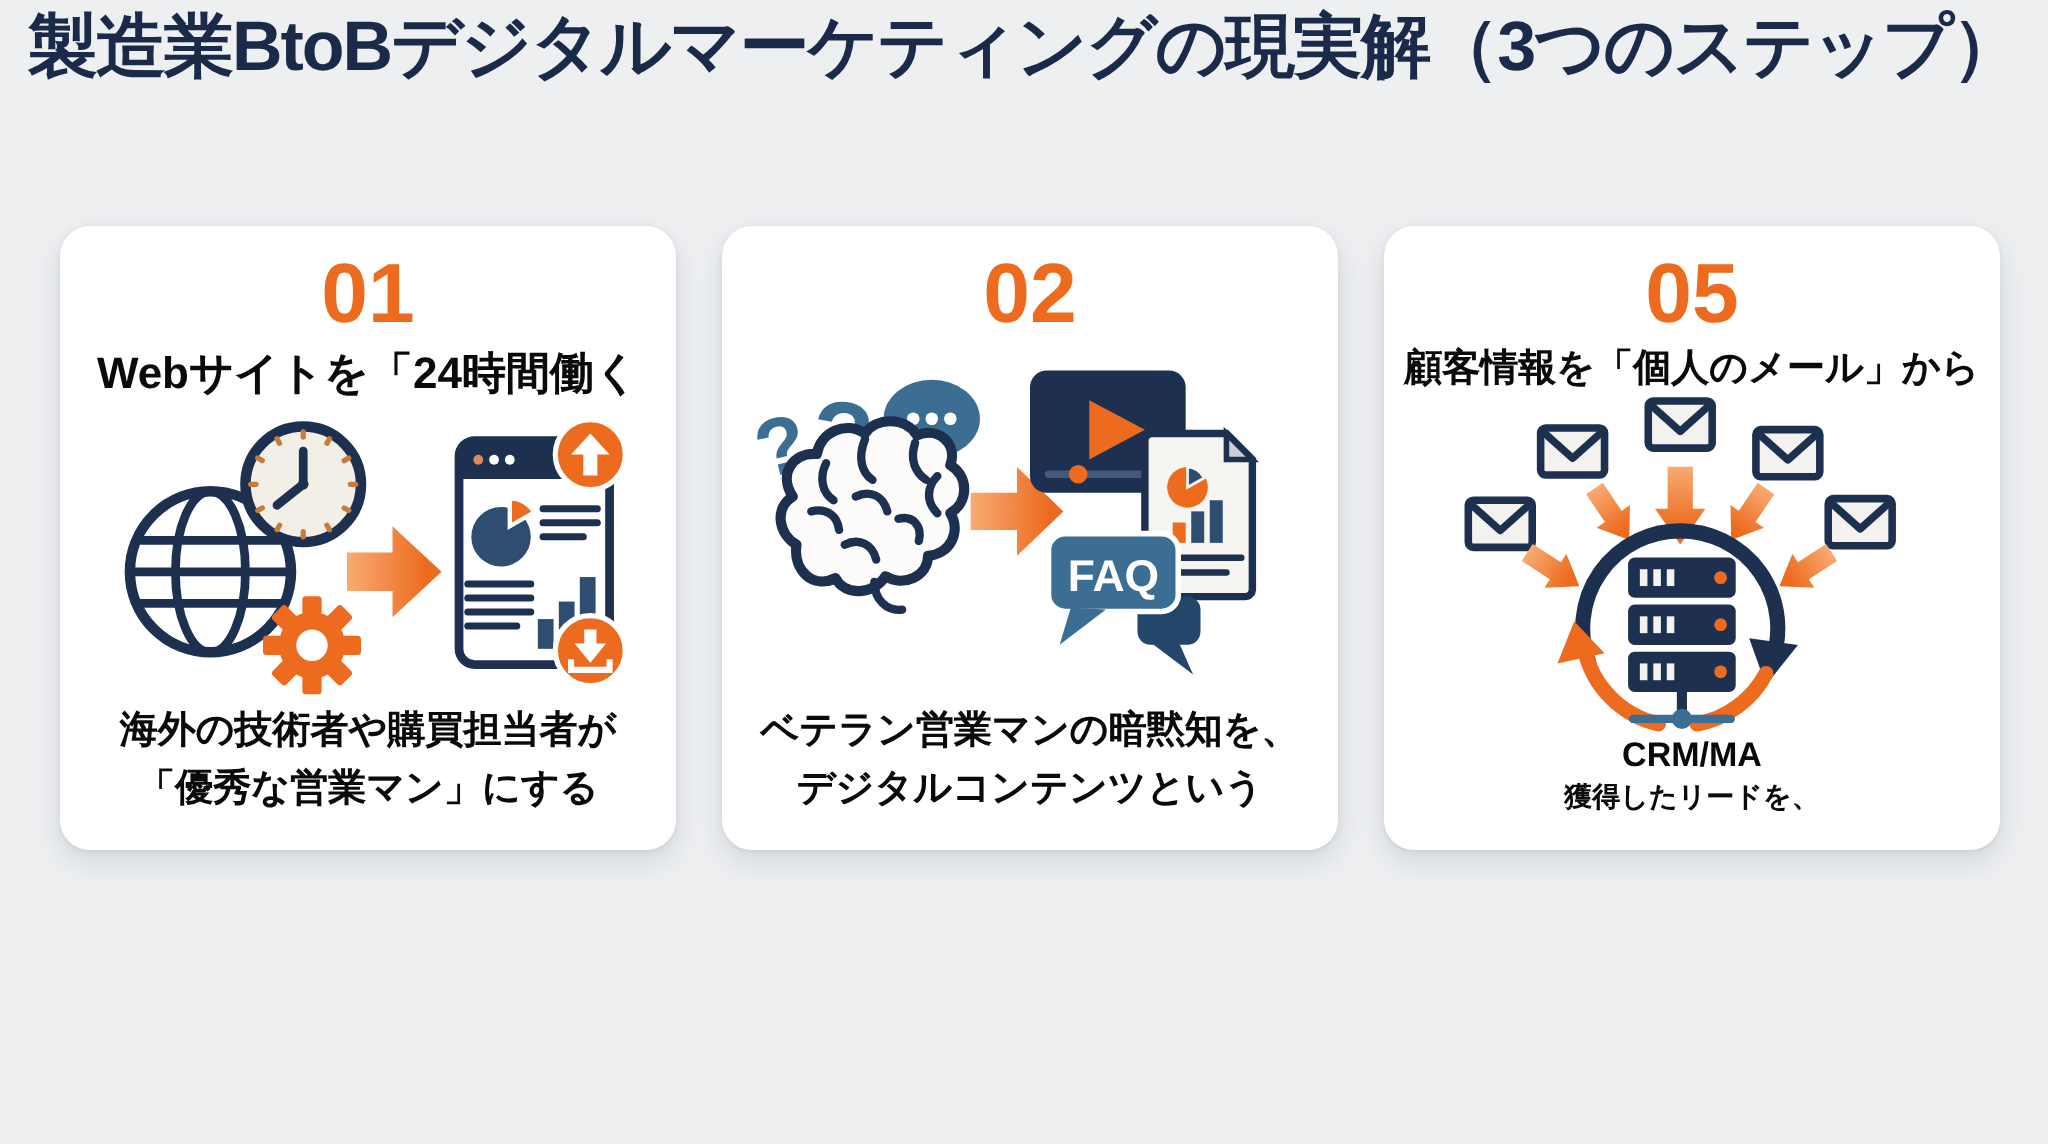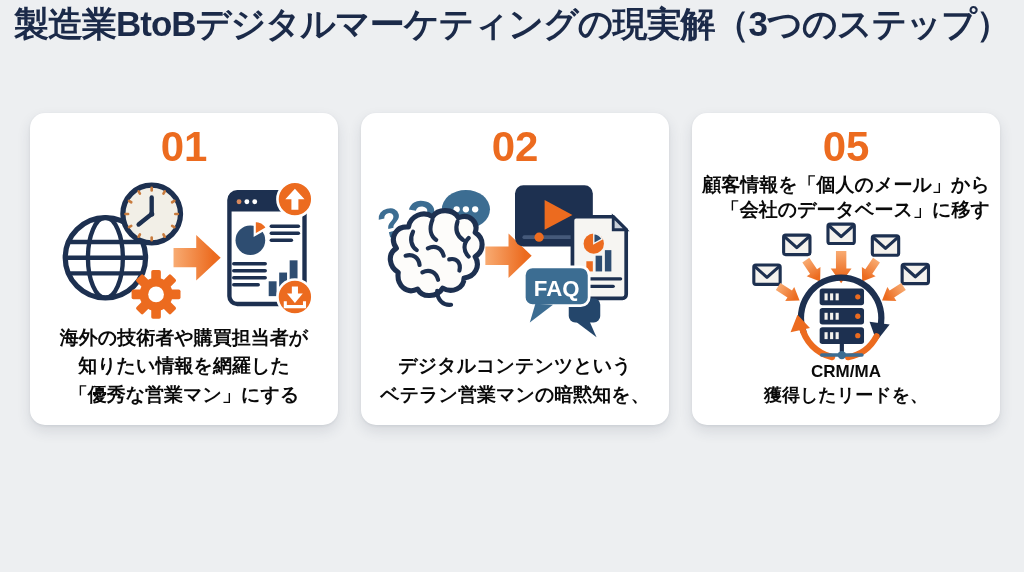--- a/index.html
+++ b/index.html
@@ -39,33 +39,34 @@
     align-items:center;justify-content:center;min-height:0;
   }
   .icon-caption{
     font-size:17px;font-weight:700;color:#0a0a0a;margin-top:-2px;
   }
   .card-desc{
     font-size:19px;font-weight:700;color:#0a0a0a;text-align:center;
     line-height:1.5;margin:0 0 16px;
   }
   .card-desc .line{white-space:nowrap;}
-  .card-3 .card-desc{font-size:18px;}
+  .card-3 .card-desc{font-size:14px;}
   svg{display:block;}
 </style>
 </head>
 <body>
 
 <h1 class="page-title">製造業BtoBデジタルマーケティングの現実解（3つのステップ）</h1>
 
 <div class="cards">
 
   <div class="card card-1">
     <div class="step-number">01</div>
     <div class="card-heading">
+      <div class="line">Webサイトを「24時間働く</div>
     </div>
     <div class="icon-area">
       <svg width="284" viewBox="0 0 300 172">
         <defs>
           <linearGradient id="og1" x1="0" y1="0" x2="1" y2="0">
             <stop offset="0" stop-color="#f8ab72"></stop>
               <stop offset="0.85" stop-color="#ec6b1f"></stop>
           </linearGradient>
         </defs>
         <g>
@@ -132,21 +133,20 @@
         <g>
           <circle cx="277" cy="142" r="20" fill="#ec6b1f" stroke="#ffffff" stroke-width="3"></circle>
           <rect x="273.5" y="130" width="7" height="9" fill="#ffffff"></rect>
           <polygon points="268,138 286,138 277,149" fill="#ffffff"></polygon>
           <path d="M266,147 v6 h22 v-6" stroke="#ffffff" stroke-width="3.5" fill="none"></path>
         </g>
       </svg>
     </div>
     <div class="card-desc">
       <div class="line">海外の技術者や購買担当者が</div>
-      <div class="line">知りたい情報を網羅した</div>
       <div class="line">「優秀な営業マン」にする</div>
     </div>
   </div>
 
   <div class="card card-2">
     <div class="step-number">02</div>
     <div class="icon-area">
       <svg width="278" viewBox="0 0 300 185">
         <defs>
           <linearGradient id="og2" x1="0" y1="0" x2="1" y2="0">
@@ -200,30 +200,29 @@
         <g>
           <rect x="208" y="132" width="34" height="26" rx="7" fill="#24466b"></rect>
           <polygon points="230,156 238,174 214,156" fill="#24466b"></polygon>
           <rect x="160" y="98" width="70" height="42" rx="9" fill="#3c6d92" stroke="#ffffff" stroke-width="3"></rect>
           <polygon points="172,138 166,158 191,139" fill="#3c6d92"></polygon>
           <text x="195" y="129" text-anchor="middle" font-size="24" font-weight="bold" fill="#ffffff">FAQ</text>
         </g>
       </svg>
     </div>
     <div class="card-desc">
+      <div class="line">ベテラン営業マンの暗黙知を、</div>
       <div class="line">デジタルコンテンツという</div>
-      <div class="line">ベテラン営業マンの暗黙知を、</div>
     </div>
   </div>
 
   <div class="card card-3">
     <div class="step-number">05</div>
     <div class="card-heading">
       <div class="line">顧客情報を「個人のメール」から</div>
-      <div class="line">「会社のデータベース」に移す</div>
     </div>
     <div class="icon-area">
       <svg width="278" viewBox="0 0 300 205">
         <defs>
           <linearGradient id="ag3" x1="0" y1="0" x2="1" y2="0">
             <stop offset="0" stop-color="#f8ab72"></stop>
               <stop offset="0.8" stop-color="#ec6b1f"></stop>
           </linearGradient>
         </defs>
         <g>

